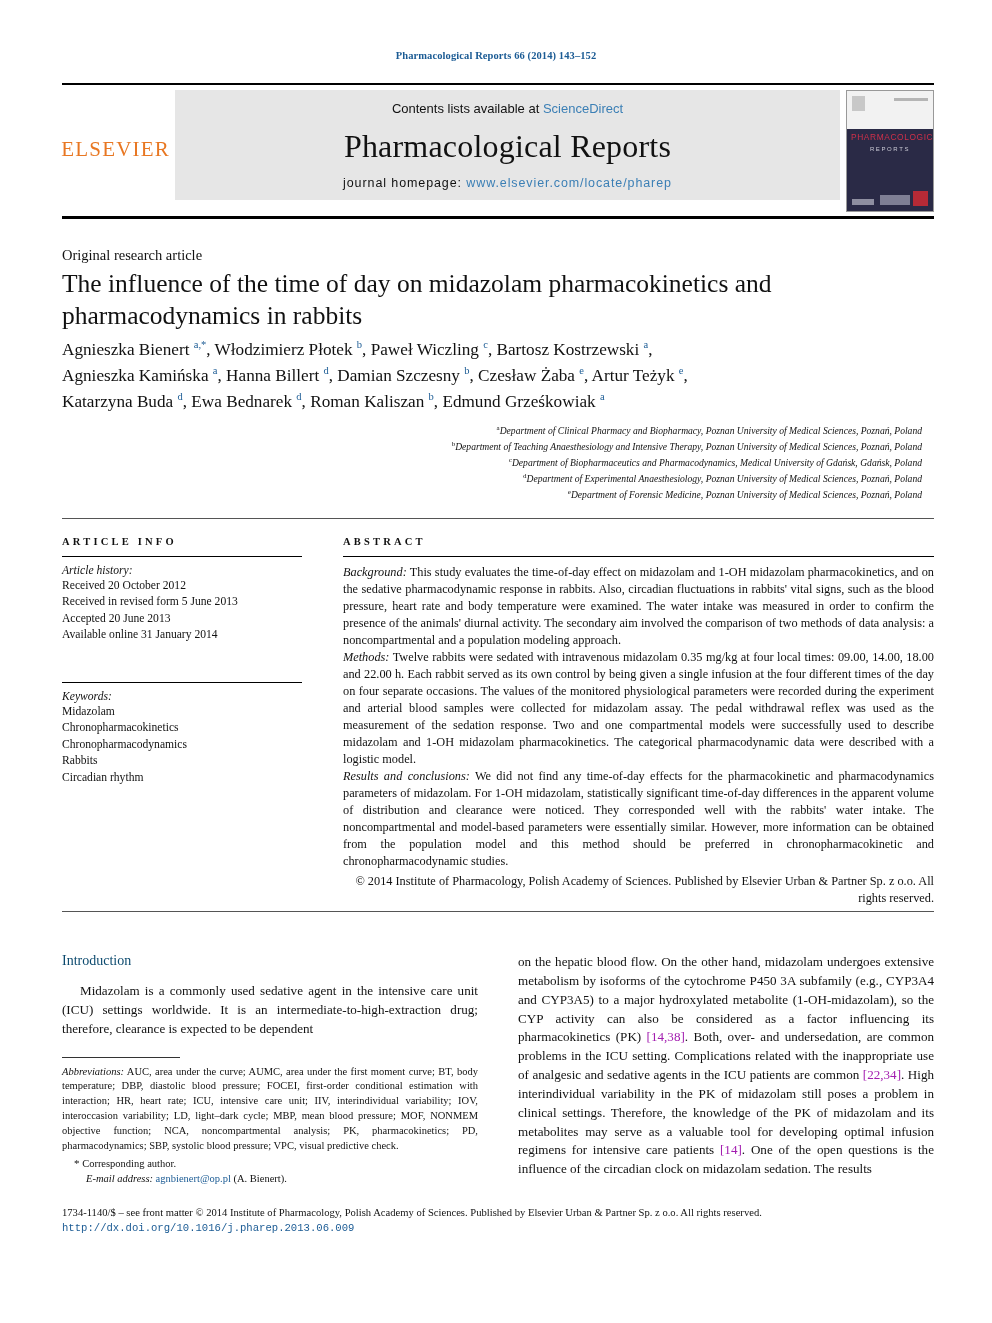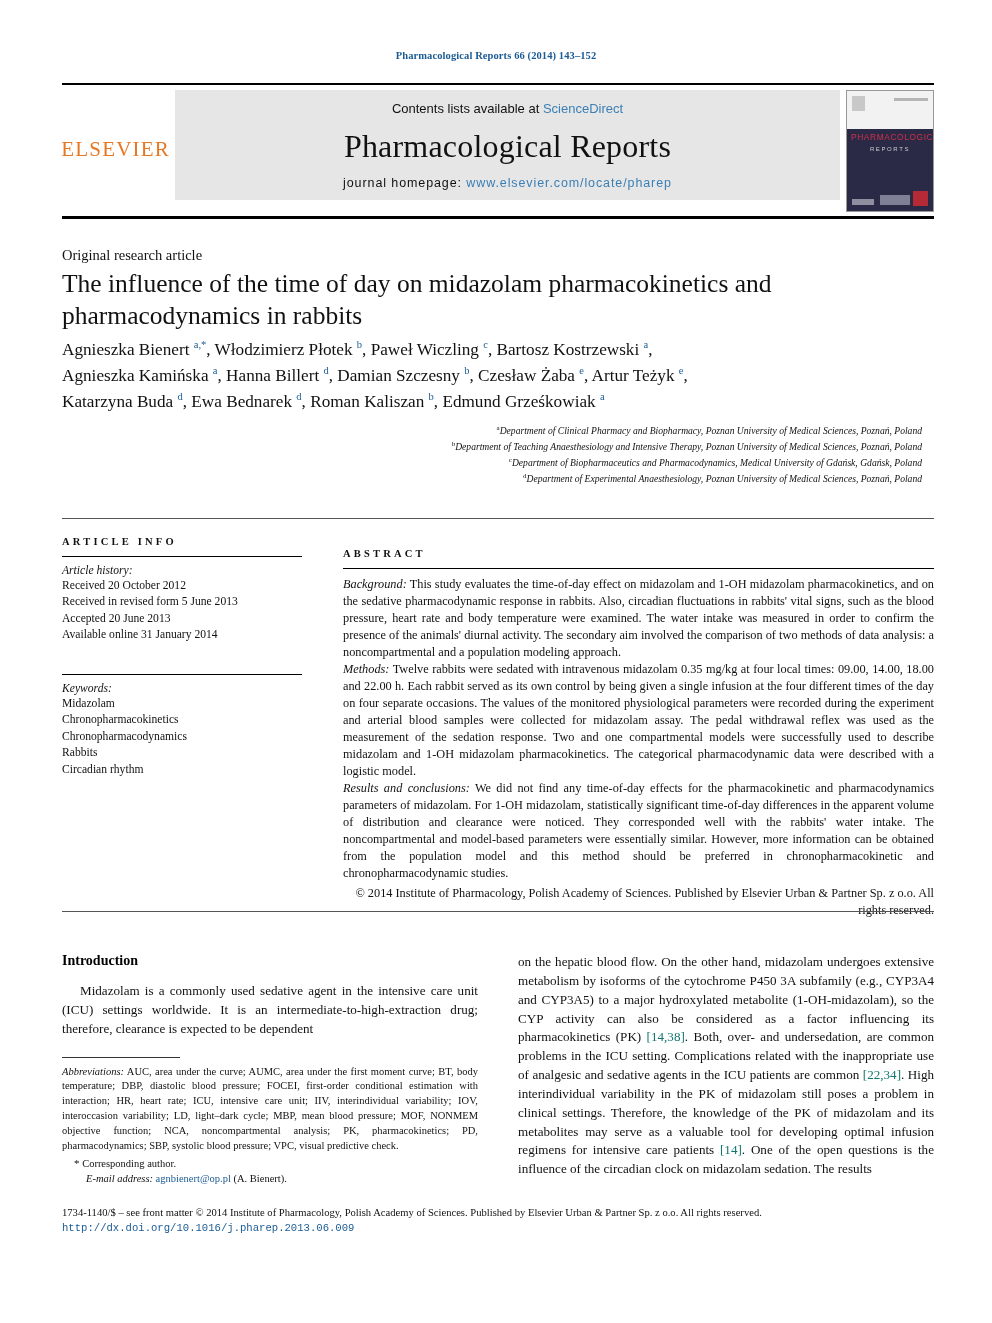--- a/index.html
+++ b/index.html
@@ -271,25 +271,25 @@
     font-size: 11.6px;
     color: #111;
     margin-bottom: 1px;
   }
   .info-line {
     font-family: "Liberation Serif", serif;
     font-size: 11.6px;
     line-height: 1.42;
     color: #111;
   }
-  .kw-block { margin-top: 30px; }
+  .kw-block { margin-top: 38px; }
 
   .abs-col {
     position: absolute;
-    top: 548px;
+    top: 536px;
     left: 343px;
     width: 591px;
   }
   .abs-body {
     font-family: "Liberation Serif", serif;
     font-size: 12.3px;
     line-height: 1.385;
     color: #111;
     text-align: justify;
   }
@@ -313,34 +313,34 @@
   }
   .col-right {
     position: absolute;
     top: 953px;
     left: 518px;
     width: 416px;
   }
   .sec-title {
     font-family: "Liberation Serif", serif;
     font-size: 14px;
-    font-weight: bold;
-    color: #000000;
+    font-weight: normal;
+    color: #0c4a6e;
     margin: 0 0 13px 0;
   }
   .body-text {
     font-family: "Liberation Serif", serif;
     font-size: 13.1px;
     line-height: 1.44;
     color: #111;
     text-align: justify;
     margin: 0;
   }
   .body-text .indent { display: inline-block; width: 18px; }
-  .ref { color: #0f766e; }
+  .ref { color: #a21caf; }
 
   .footnote-rule {
     width: 118px;
     border-top: 0.9px solid #333;
     margin: 18px 0 7px 0;
   }
   .footnote {
     font-family: "Liberation Serif", serif;
     font-size: 10.5px;
     line-height: 1.42;
@@ -472,20 +472,21 @@
     <div>Agnieszka Bienert <sup>a,*</sup>, Włodzimierz Płotek <sup>b</sup>, Paweł Wiczling <sup>c</sup>, Bartosz Kostrzewski <sup>a</sup>,</div>
     <div>Agnieszka Kamińska <sup>a</sup>, Hanna Billert <sup>d</sup>, Damian Szczesny <sup>b</sup>, Czesław Żaba <sup>e</sup>, Artur Teżyk <sup>e</sup>,</div>
     <div>Katarzyna Buda <sup>d</sup>, Ewa Bednarek <sup>d</sup>, Roman Kaliszan <sup>b</sup>, Edmund Grześkowiak <sup>a</sup></div>
   </div>
 
   <div class="affils">
     <div><sup>a</sup><span>Department of Clinical Pharmacy and Biopharmacy, Poznan University of Medical Sciences, Poznań, Poland</span></div>
     <div><sup>b</sup><span>Department of Teaching Anaesthesiology and Intensive Therapy, Poznan University of Medical Sciences, Poznań, Poland</span></div>
     <div><sup>c</sup><span>Department of Biopharmaceutics and Pharmacodynamics, Medical University of Gdańsk, Gdańsk, Poland</span></div>
     <div><sup>d</sup><span>Department of Experimental Anaesthesiology, Poznan University of Medical Sciences, Poznań, Poland</span></div>
+    <div><sup>e</sup><span>Department of Forensic Medicine, Poznan University of Medical Sciences, Poznań, Poland</span></div>
   </div>
 
   <div class="block-rule-top"></div>
 
   <div class="info-col">
     <div class="sec-label">ARTICLE INFO</div>
     <div class="thin-rule"></div>
     <div class="info-head">Article history:</div>
     <div class="info-line">Received 20 October 2012</div>
     <div class="info-line">Received in revised form 5 June 2013</div>

